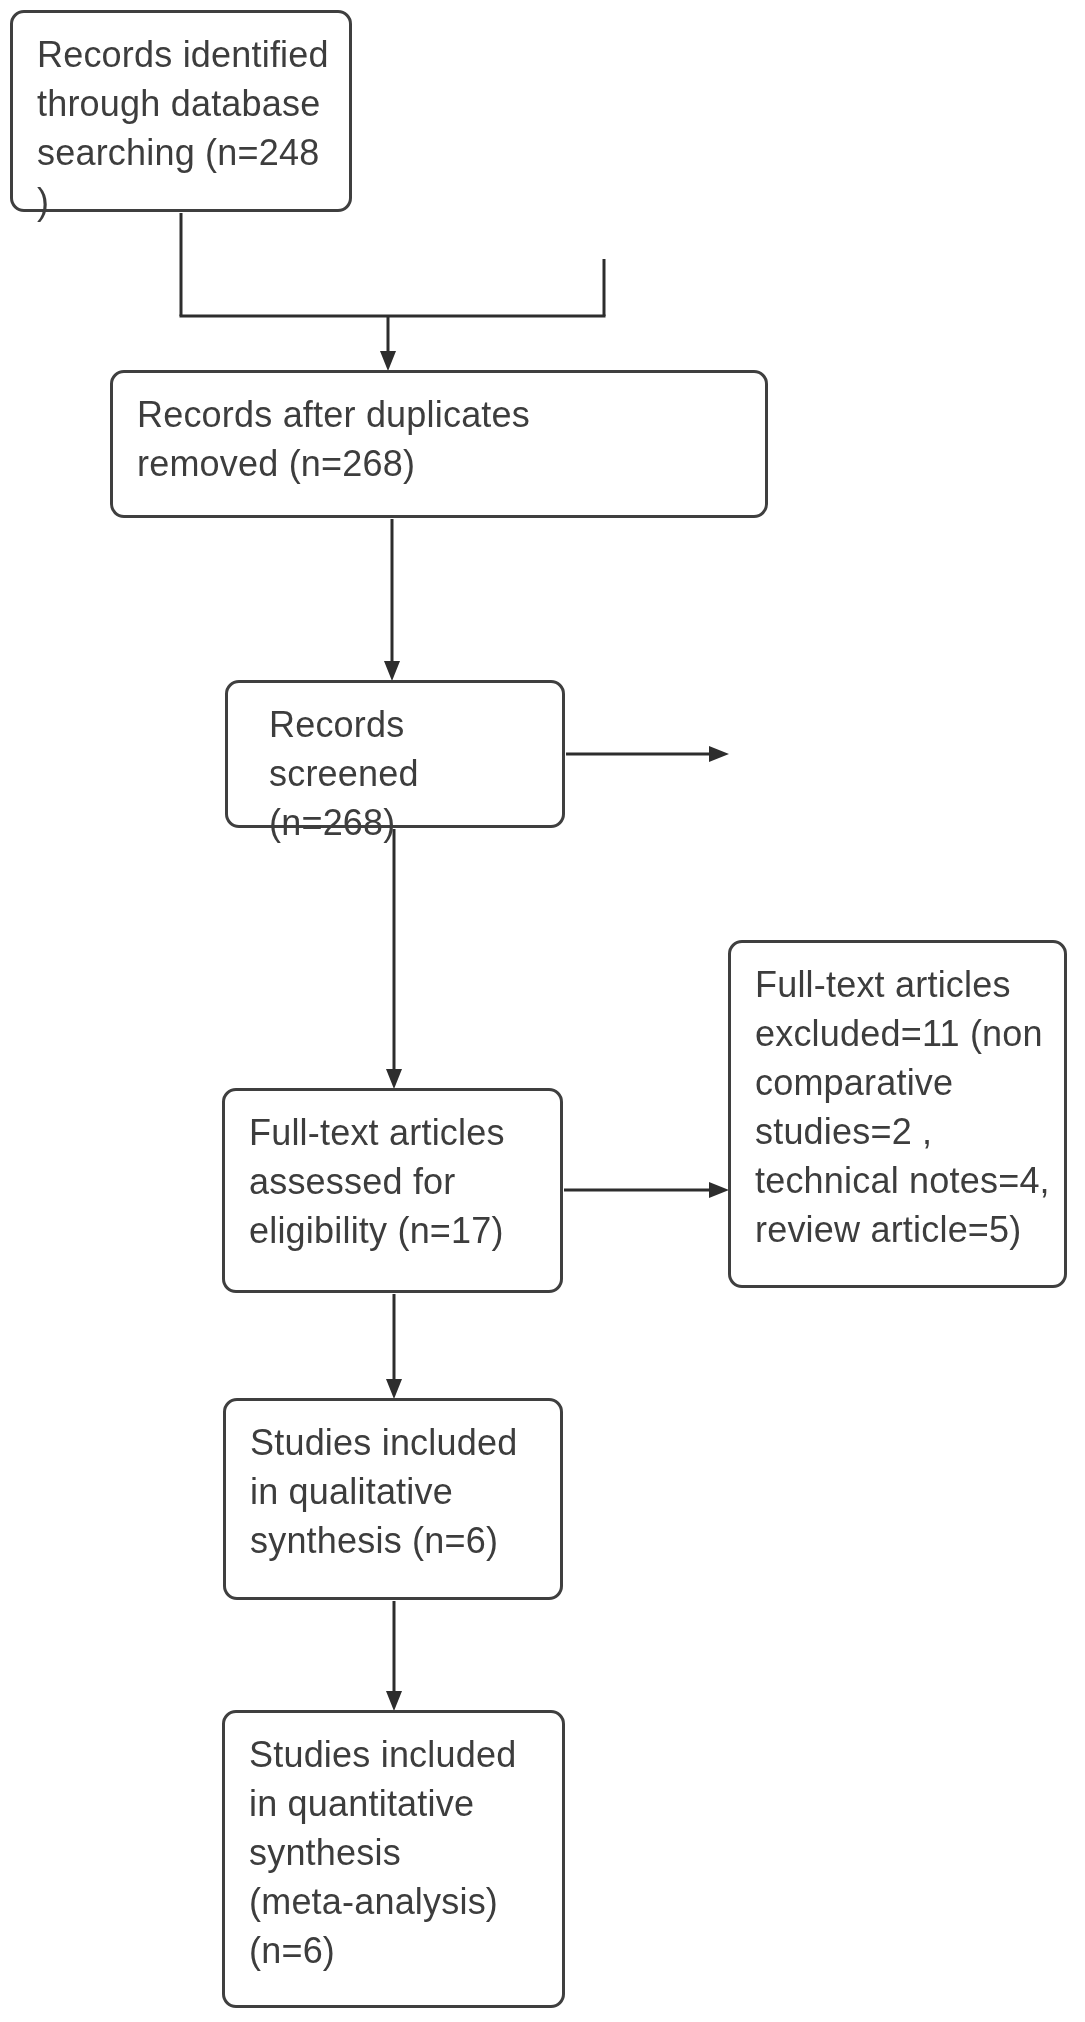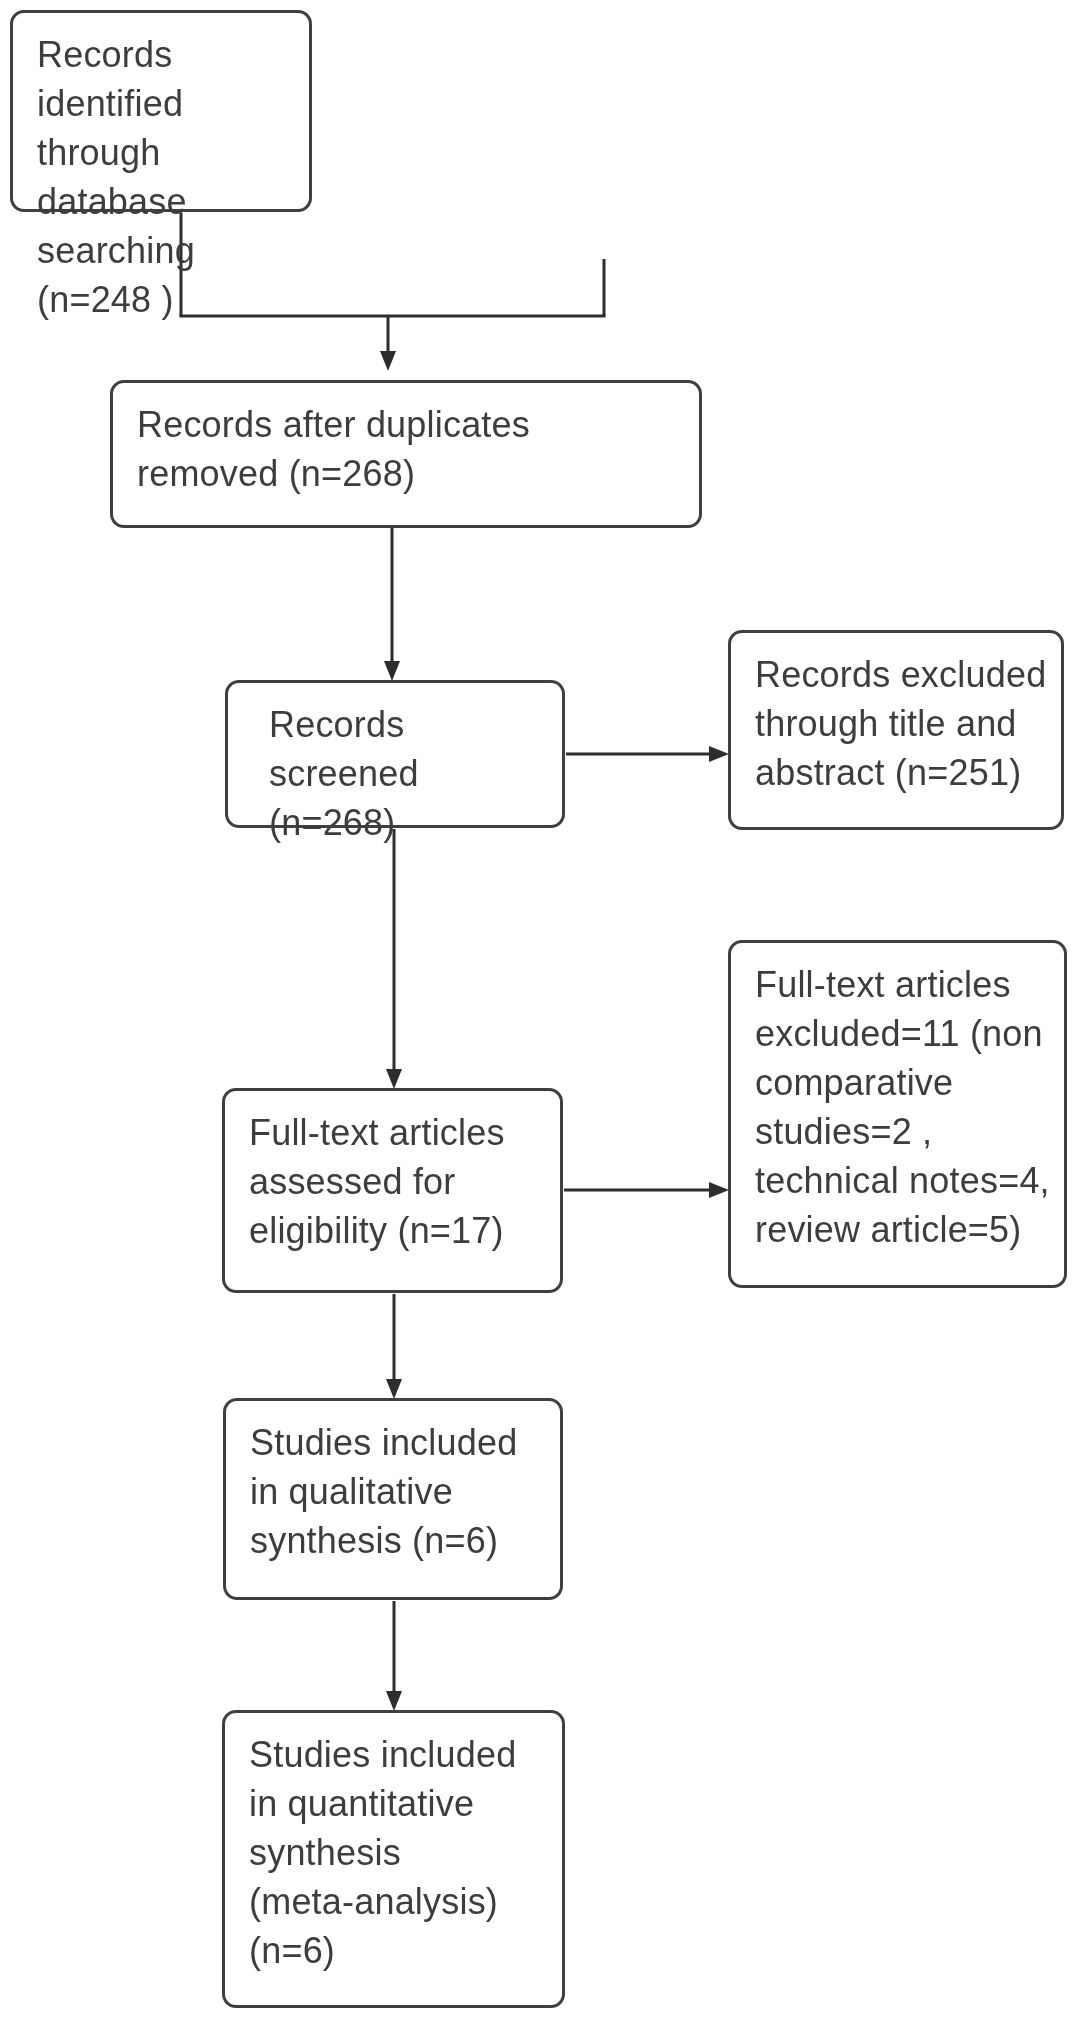--- a/index.html
+++ b/index.html
@@ -77,42 +77,37 @@
     <g>
       <path class="cline" d="M394,1294 V1381"></path>
       <polygon class="ahead" points="386,1379 402,1379 394,1399"></polygon>
     </g>
     <g>
       <path class="cline" d="M394,1601 V1693"></path>
       <polygon class="ahead" points="386,1691 402,1691 394,1711"></polygon>
     </g>
   </svg>
 
-  <div class="box" style="left:10px; top:10px; width:302px; height:202px;">
+  <div class="box" style="left:10px; top:10px; width:342px; height:202px;">
     <span class="box-text">Records identified
 through database
 searching (n=248 )</span>
   </div>
 
 
-  <div class="box" style="left:110px; top:380px; width:592px; height:148px;">
+  <div class="box" style="left:110px; top:370px; width:658px; height:148px;">
     <span class="box-text">Records after duplicates
 removed (n=268)</span>
   </div>
 
   <div class="box" style="left:225px; top:680px; width:340px; height:148px;padding-left:41px;">
     <span class="box-text">Records screened
 (n=268)</span>
   </div>
 
-  <div class="box" style="left:728px; top:630px; width:336px; height:200px;">
-    <span class="box-text">Records excluded
-through title and
-abstract (n=251)</span>
-  </div>
 
   <div class="box" style="left:222px; top:1088px; width:341px; height:205px;">
     <span class="box-text">Full-text articles
 assessed for
 eligibility (n=17)</span>
   </div>
 
   <div class="box" style="left:728px; top:940px; width:339px; height:348px;">
     <span class="box-text">Full-text articles
 excluded=11 (non

